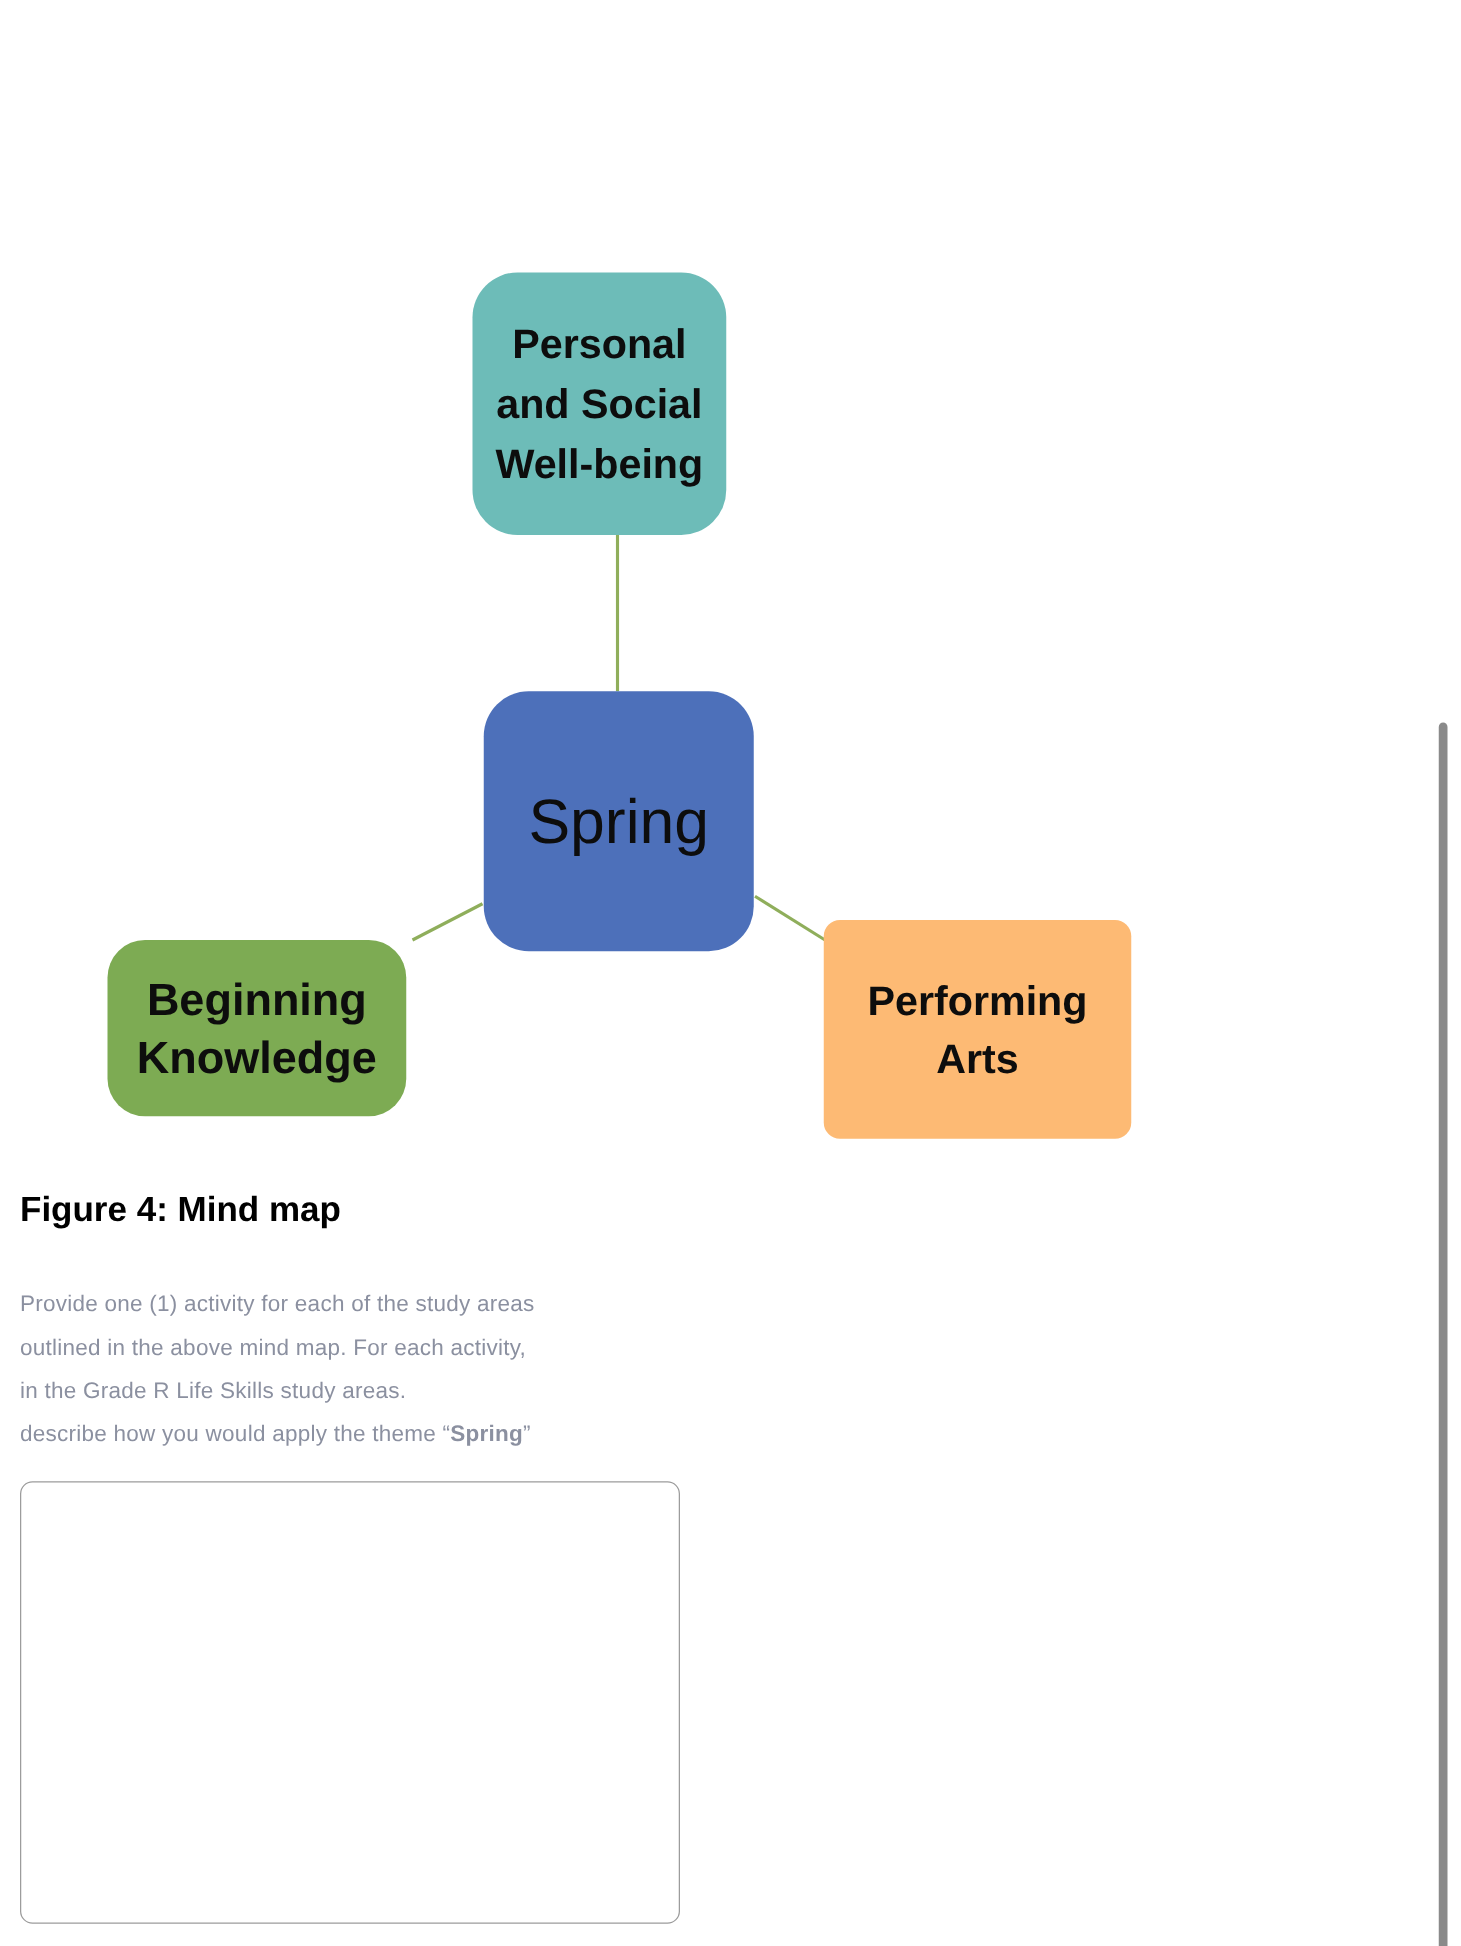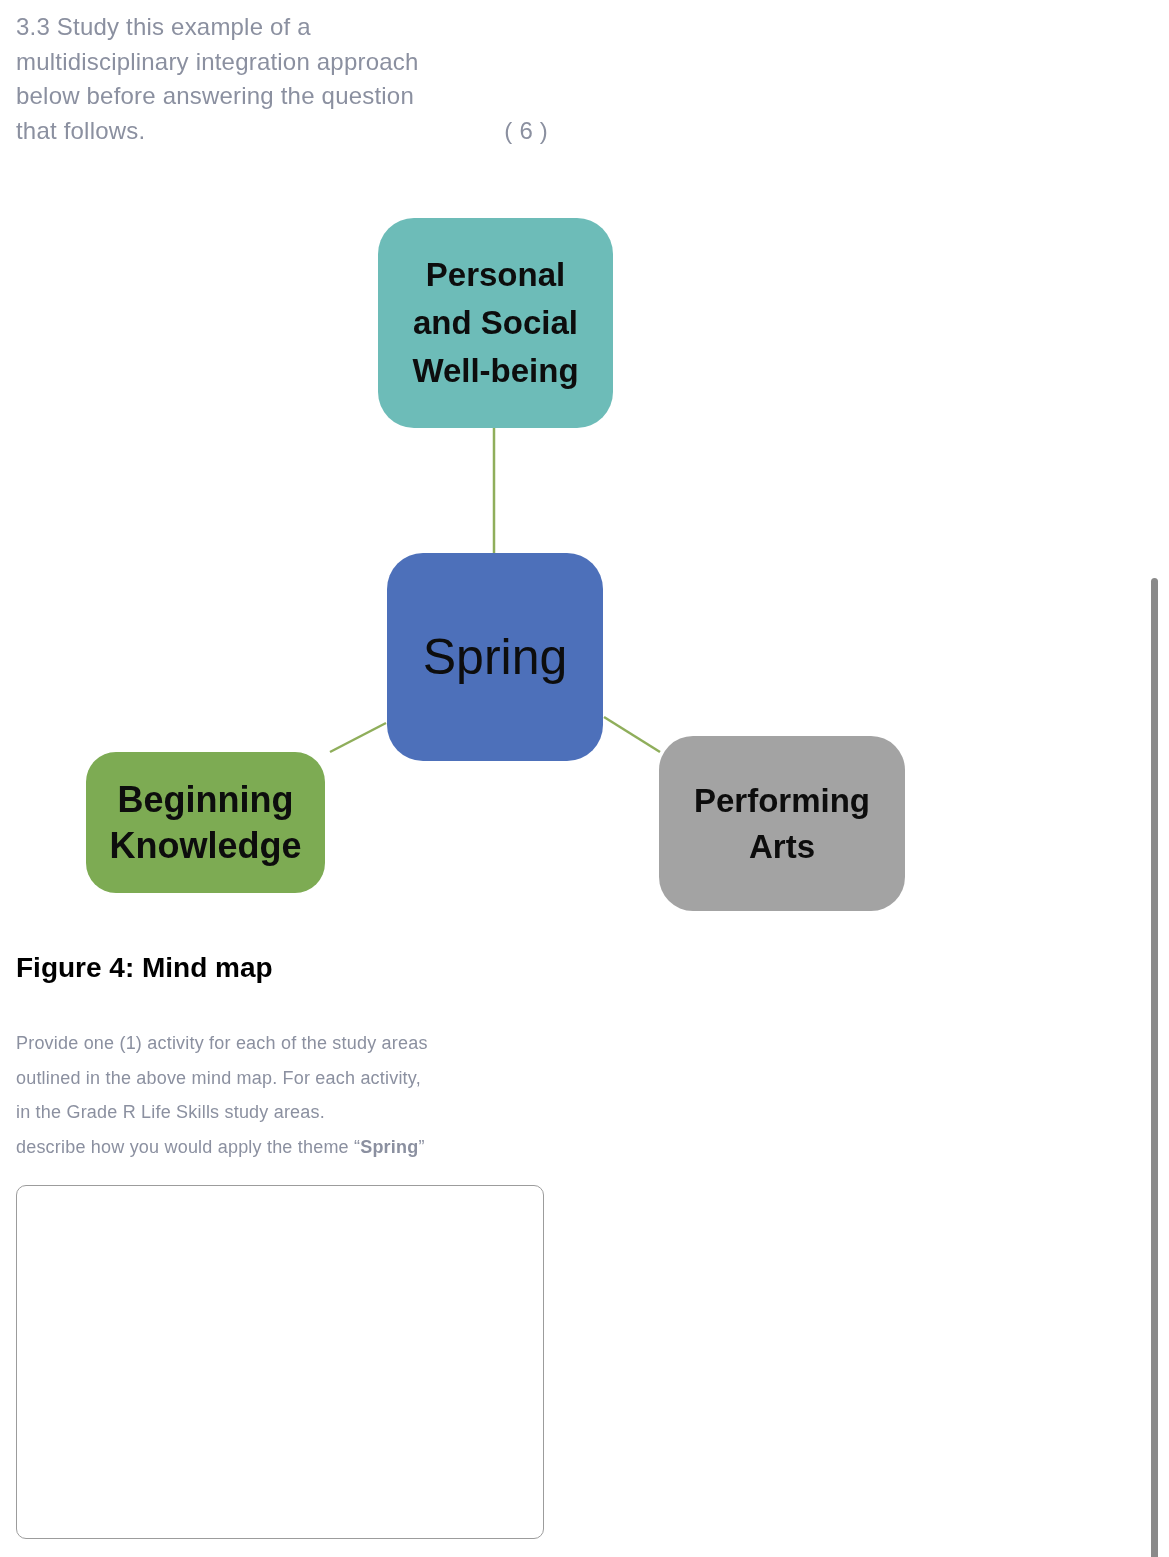--- a/index.html
+++ b/index.html
@@ -23,21 +23,21 @@
 
   
   .node {
     position: absolute;
     display: flex; align-items: center; justify-content: center;
     text-align: center;
     color: #0d0d0d;
   }
   .node-label { display: block; }
   .node-top {
-    left: 378px; top: 218px; width: 235px; height: 210px;
+    left: 378px; top: 218px; width: 203px; height: 210px;
     border-radius: 36px;
     font-weight: 700; font-size: 33px; line-height: 48px;
   }
   .node-top .node-label { width: 200px; }
   .node-center {
     left: 387px; top: 553px; width: 216px; height: 208px;
     border-radius: 36px;
     font-weight: 400; font-size: 50px;
   }
   .node-left {
@@ -96,49 +96,40 @@
     left: 1151px; top: 578px;
     width: 7px; height: 979px;
     border-radius: 4px 4px 0 0;
   }
 </style>
 </head>
 <body>
 
 <div class="page">
 
-  <div class="question" style="color: rgb(139, 144, 160);">
-    <div class="qline">3.3 Study this example of a</div>
-    <div class="qline">multidisciplinary integration approach</div>
-    <div class="qline">below before answering the question</div>
-    <div class="qline qline-last">
-      <span>that follows.</span>
-      <span>( 6 )</span>
-    </div>
-  </div>
 
   <svg class="connectors" viewBox="0 0 1169 1557" xmlns="http://www.w3.org/2000/svg">
     <line x1="494" y1="428" x2="494" y2="553" stroke-width="2.5" stroke="#8fae5b"></line>
     <line x1="386" y1="723" x2="330" y2="752" stroke-width="2.5" stroke="#8fae5b"></line>
     <line x1="604" y1="717" x2="660" y2="752" stroke-width="2.5" stroke="#8fae5b"></line>
   </svg>
 
   <div class="node node-top" style="background-color: rgb(109, 188, 184);">
     <span class="node-label">Personal and Social Well-being</span>
   </div>
 
   <div class="node node-center" style="background-color: rgb(77, 112, 186);">
     <span class="node-label">Spring</span>
   </div>
 
   <div class="node node-left" style="background-color: rgb(125, 171, 83);">
     <span class="node-label">Beginning Knowledge</span>
   </div>
 
-  <div class="node node-right" style="background-color: #a3a3a3;">
+  <div class="node node-right" style="background-color: #fdba74; border-radius: 13px;">
     <span class="node-label">Performing Arts</span>
   </div>
 
   <div class="figure-caption">Figure 4: Mind map</div>
 
   <div class="instructions" style="color: rgb(139, 144, 160);">
     <div>Provide one (1) activity for each of the study areas</div>
     <div>outlined in the above mind map. For each activity,</div>
     <div>in the Grade R Life Skills study areas.</div>
     <div><span>describe how you would apply the theme “</span><b>Spring</b><span>”</span></div>

